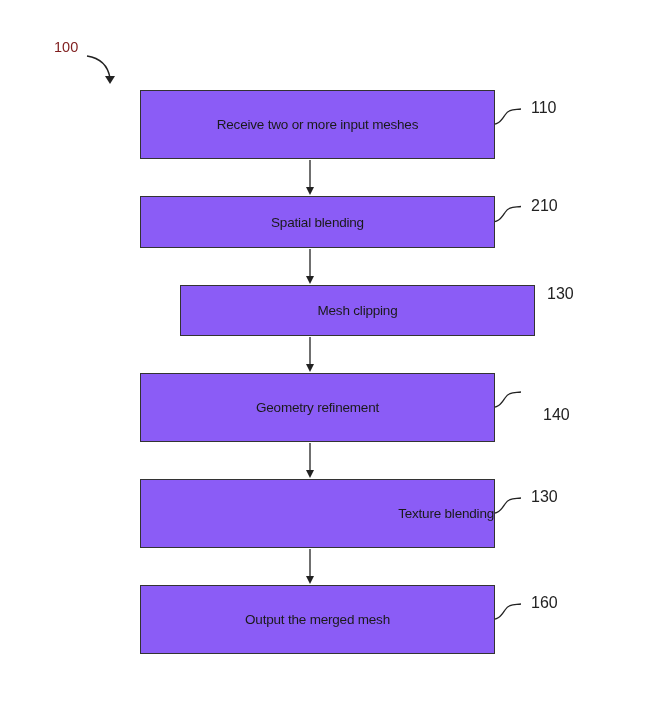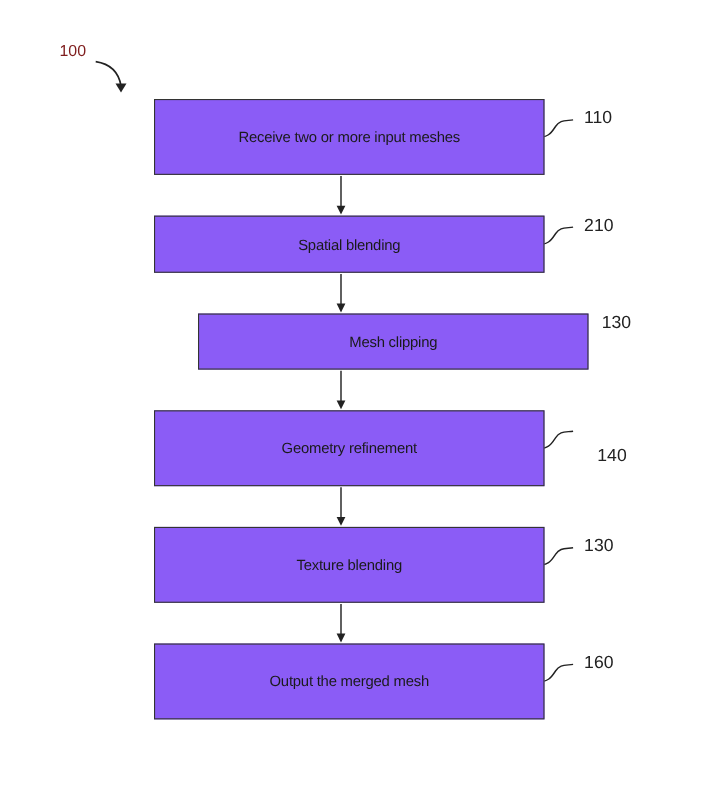--- a/index.html
+++ b/index.html
@@ -54,21 +54,21 @@
     </div>
     <div class="box" style="top: 196px; height: 50px;">
       <span>Spatial blending</span>
     </div>
     <div class="box" style="top: 285px; height: 49px; margin-left: 40px;">
       <span>Mesh clipping</span>
     </div>
     <div class="box" style="top: 373px; height: 67px;">
       <span>Geometry refinement</span>
     </div>
-    <div class="box" style="top: 479px; height: 67px;">
+    <div class="box" style="top: 479px; height: 67px; justify-content: flex-end;">
       <span>Texture blending</span>
     </div>
     <div class="box" style="top: 585px; height: 67px; text-align: center;">
       <span>Output the merged mesh</span>
     </div>
   </div>
 
 <div class="ref" style="left: 531px; top: 99px;">110</div>
 <div class="ref" style="left: 531px; top: 196.5px;">210</div>
 <div class="ref" style="left: 547px; top: 285px;">130</div>

